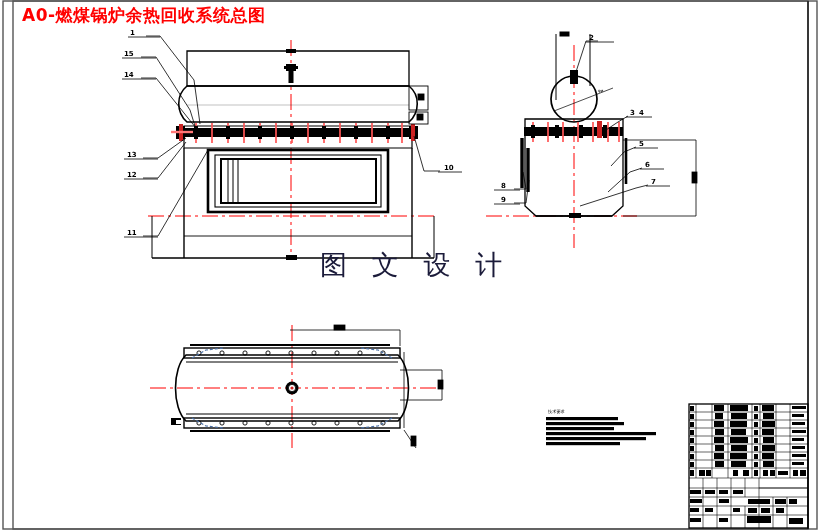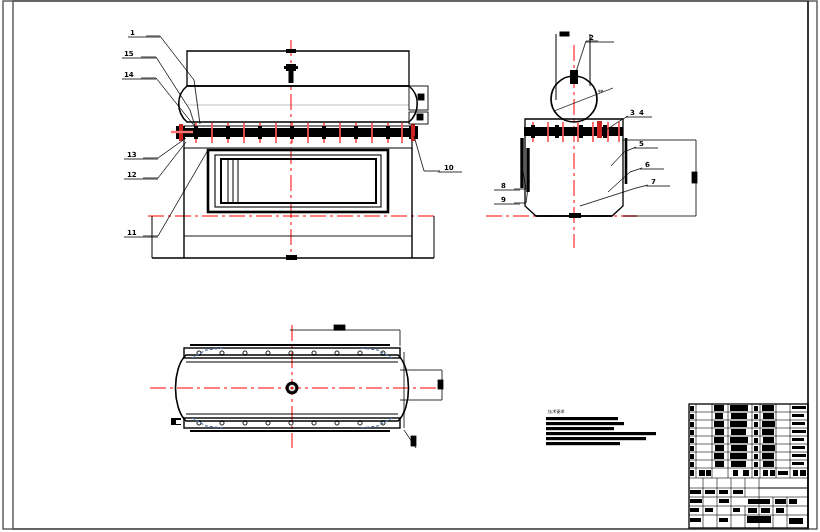--- a/index.html
+++ b/index.html
@@ -411,14 +411,16 @@
         <rect x="776" y="508" width="8" height="5"></rect>
         <rect x="690" y="518" width="11" height="4"></rect>
         <rect x="719" y="518" width="9" height="4"></rect>
         <rect x="747" y="516" width="24" height="7"></rect>
         <rect x="789" y="518" width="14" height="6"></rect>
       </g>
     </g>
 
   </svg>
 
+  <div class="ttl">A0-燃煤锅炉余热回收系统总图</div>
+  <div class="wmk">图 文 设 计</div>
 
 </div>
 
 </body></html>

